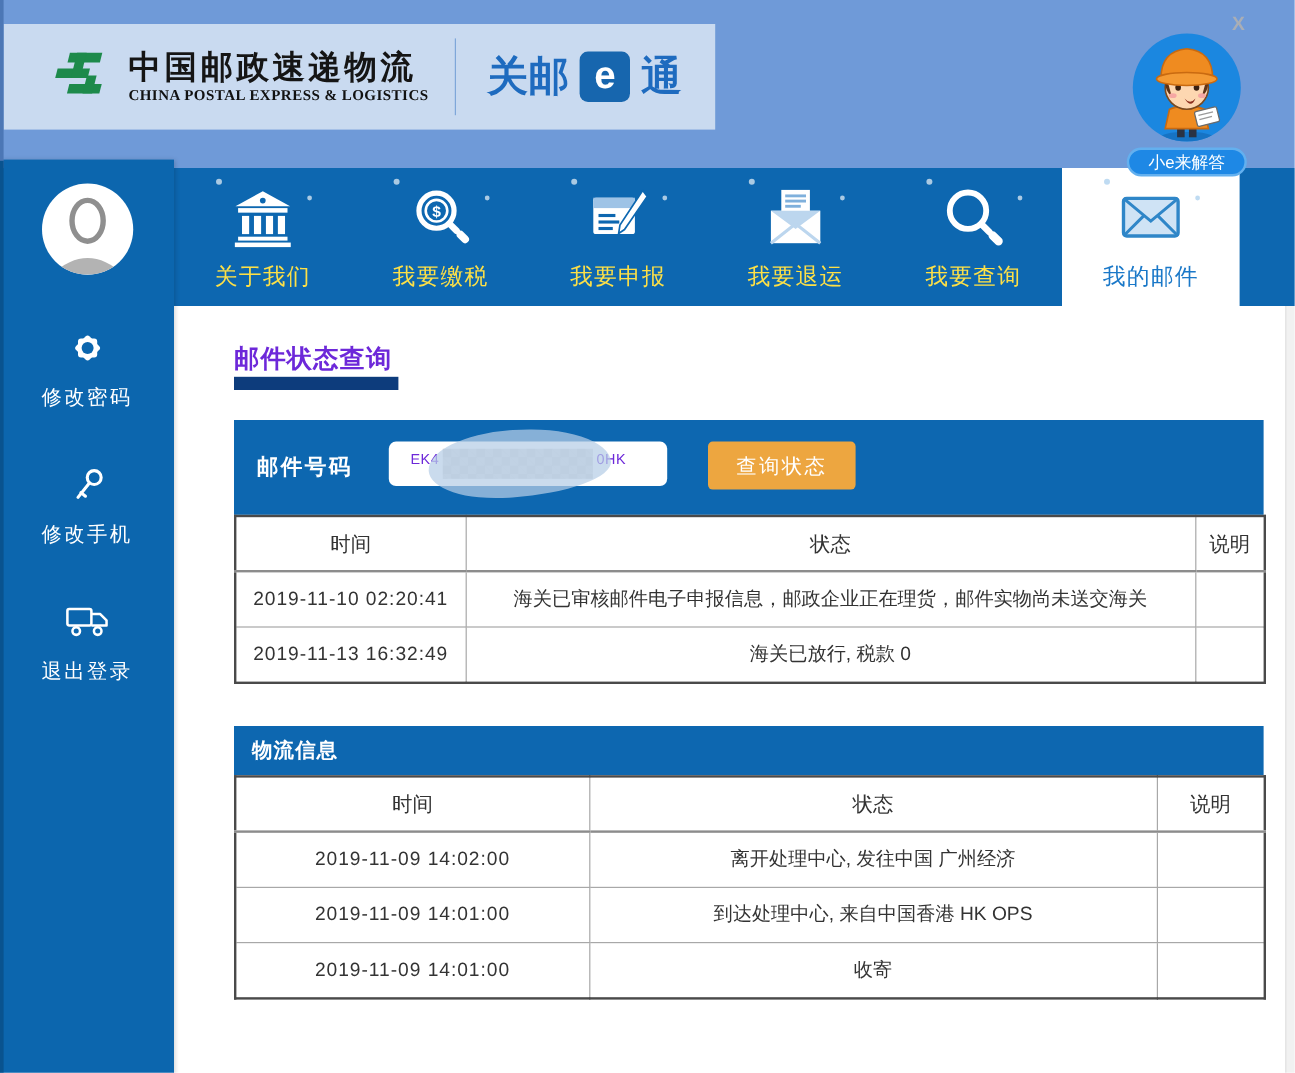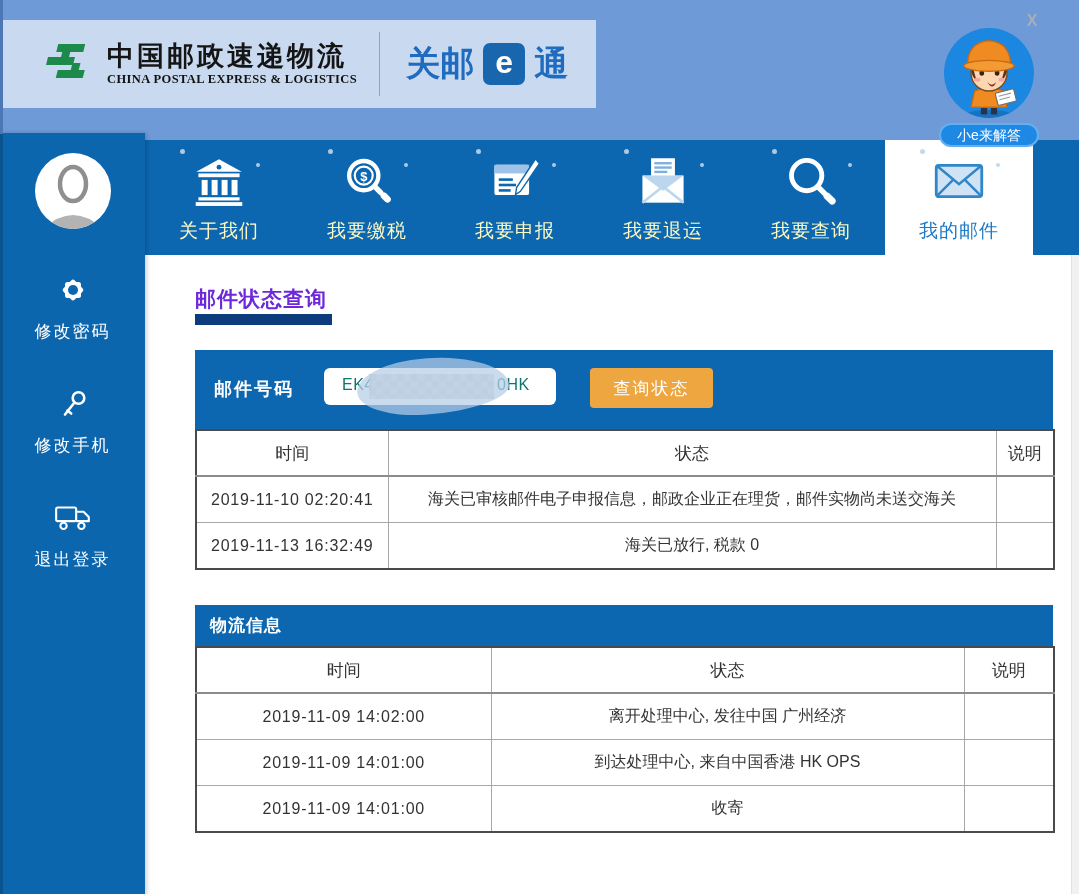--- a/index.html
+++ b/index.html
@@ -42,21 +42,21 @@
     display:flex;}
   .nav-item{width:148px;height:115px;display:flex;flex-direction:column;align-items:center;cursor:pointer;}
   .nav-item.active{background:#ffffff;}
   .nav-ic{position:relative;width:54px;height:56px;margin-top:13px;display:flex;
     align-items:center;justify-content:center;}
   .nav-ic::before,.nav-ic::after{content:"";position:absolute;border-radius:50%;
     background:rgba(255,255,255,.65);}
   .nav-ic::before{width:5px;height:5px;left:-12px;top:-4px;}
   .nav-ic::after{width:4px;height:4px;right:-14px;top:10px;}
   .nav-item.active .nav-ic::before,.nav-item.active .nav-ic::after{background:rgba(138,190,232,.55);}
-  .nav-label{margin-top:9px;font-size:19px;color:#fef9c3;letter-spacing:1px;}
+  .nav-label{margin-top:9px;font-size:19px;color:#fde047;letter-spacing:1px;}
   .nav-item.active .nav-label{color:#1a78c8;}
 
   
   .sidebar{left:0;top:133px;width:145px;height:889px;background:#0c66ae;z-index:3;
     display:flex;flex-direction:column;align-items:center;
     box-shadow:2px 0 4px rgba(0,0,0,.18);}
   .avatar{margin-top:20px;width:76px;height:76px;border-radius:50%;background:#fff;overflow:hidden;}
   .side-item{margin-top:44px;display:flex;flex-direction:column;align-items:center;cursor:pointer;}
   .side-ic{height:34px;display:flex;align-items:center;justify-content:center;}
   .side-label{margin-top:13px;font-size:17px;color:#fff;letter-spacing:2px;}
@@ -65,21 +65,21 @@
   .content{left:145px;top:255px;width:934px;height:639px;background:#fff;z-index:2;}
   .page-title{position:absolute;left:50px;top:30px;font-size:21px;font-weight:bold;
     color:#6d28d9;letter-spacing:1px;}
   .title-underline{position:absolute;left:50px;top:59px;width:137px;height:11px;background:#0d3c7c;}
 
   .query-band{position:absolute;left:50px;top:95px;width:858px;height:82px;background:#0d67b0;}
   .query-label{position:absolute;left:19px;top:0;height:79px;line-height:79px;
     color:#fff;font-size:18px;font-weight:bold;letter-spacing:2px;}
   .query-input{position:absolute;left:129px;top:18px;width:232px;height:37px;background:#fff;
     border-radius:6px;box-sizing:border-box;}
-  .qi-prefix,.qi-suffix{position:absolute;top:8px;font-size:16px;color:#0f766e;letter-spacing:.5px;}
+  .qi-prefix,.qi-suffix{position:absolute;top:8px;font-size:12px;color:#6d28d9;letter-spacing:.5px;}
   .qi-prefix{left:18px;}
   .qi-suffix{left:173px;}
   .qi-mosaic{position:absolute;left:45px;top:6px;width:125px;height:25px;
     background-image:
       linear-gradient(45deg,#d9d9d9 25%,transparent 25%,transparent 75%,#d9d9d9 75%),
       linear-gradient(45deg,#d9d9d9 25%,#cbcbcb 25%,#cbcbcb 75%,#d9d9d9 75%);
     background-size:14px 14px;background-position:0 0,7px 7px;opacity:.85;}
   .qi-blob{position:absolute;left:33px;top:-10px;width:152px;height:56px;
     background:#b6cde6;opacity:.72;border-radius:48% 55% 58% 45%/55% 60% 45% 50%;
     transform:rotate(-4deg);}

